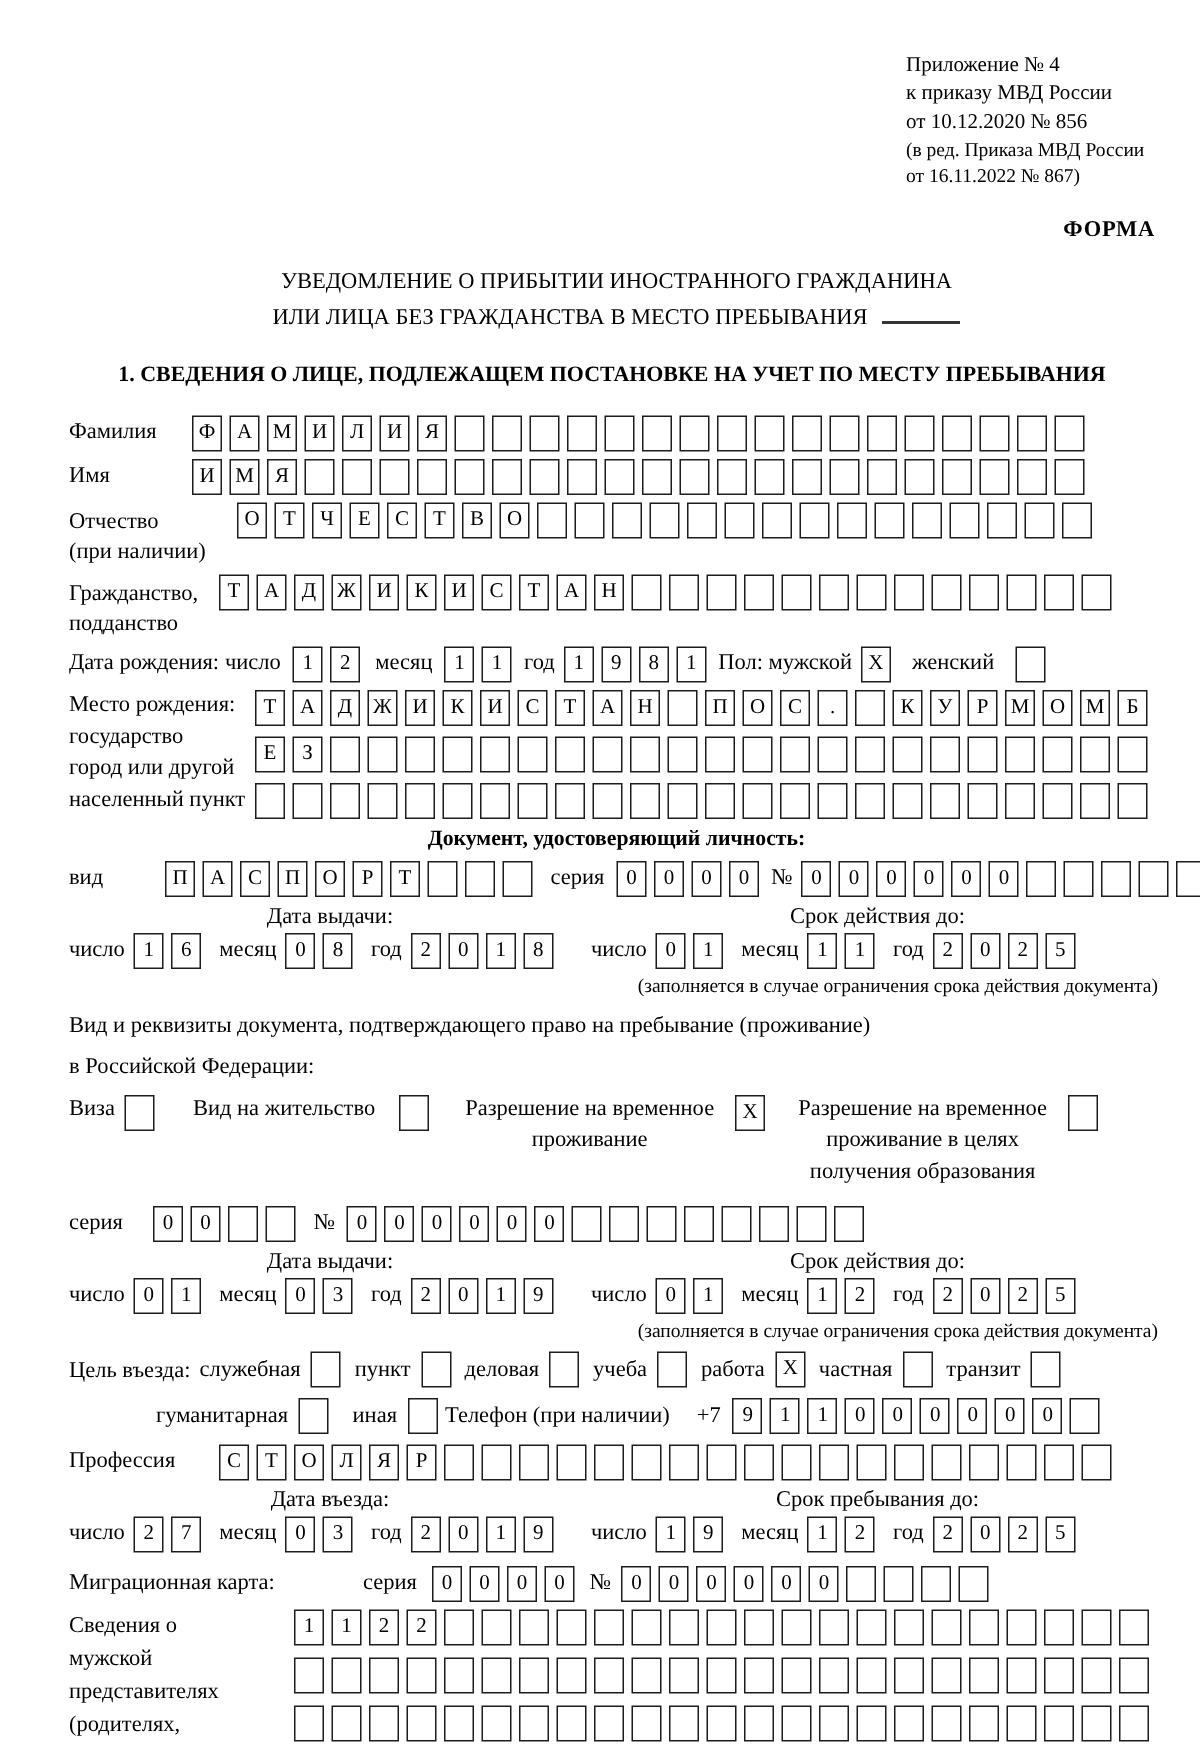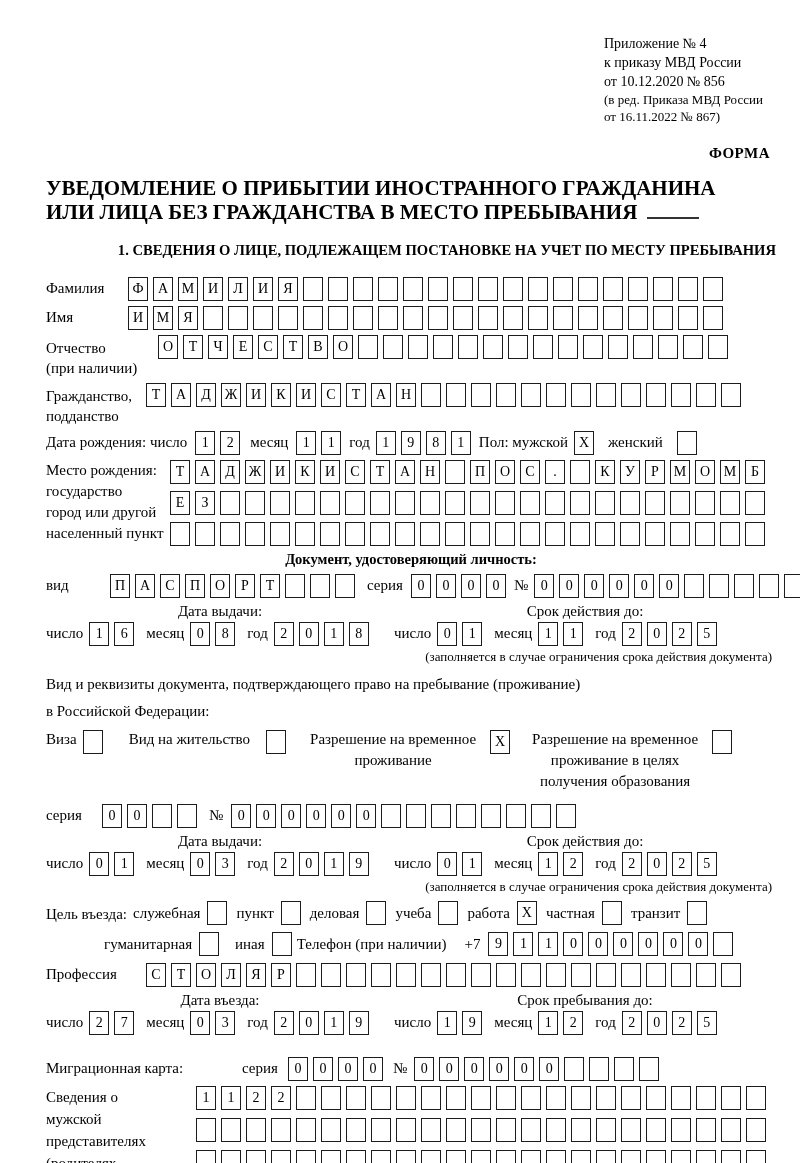--- a/index.html
+++ b/index.html
@@ -22,24 +22,24 @@
 
   .row { display:flex; align-items:flex-start; margin-bottom:5px; }
   .flabel { font-size:15px; padding-top:3px; flex:none; }
   .lbl { font-size:15px; padding-top:3px; flex:none; }
 
   
   .ref-block { margin-left:auto; width:172px; line-height:19px; font-size:14px; }
   .ref-block .small { font-size:13px; line-height:17px; }
   .forma { text-align:right; font-weight:bold; font-size:15px; margin:20px 6px 14px 0; letter-spacing:0.5px; }
 
-  .title { font-weight:bold; font-size:21px; line-height:24px; margin-bottom:18px; }
+  .title { text-align:center; font-weight:normal; font-size:15px; line-height:24px; margin-bottom:18px; }
   .blank-line { display:inline-block; width:52px; border-bottom:2px solid #333; height:14px; margin-left:10px; }
 
-  .section-heading { font-weight:bold; font-size:14.6px; margin:0 0 18px -6px; text-align:right; }
+  .section-heading { font-weight:bold; font-size:14.6px; margin:0 0 18px -6px; text-align:center; }
 
   .two-line div { line-height:20px; }
 
   
   .split { display:flex; align-items:flex-start; margin-bottom:5px; }
   .label-col { flex:none; line-height:21px; font-size:15px; }
   .rows-col { display:flex; flex-direction:column; gap:7px; }
 
   .doc-heading { text-align:center; font-weight:bold; font-size:14.5px; margin:4px 0 6px 0; }
 
@@ -663,21 +663,21 @@
         <span class="cellrow">
             <span class="cell">2</span>
             <span class="cell">0</span>
             <span class="cell">2</span>
             <span class="cell">5</span>
           </span>
       </div>
     </div>
   </div>
 
-  <div class="row" style="margin-top:22px;">
+  <div class="row" style="margin-top:9px;">
     <span class="flabel" style="width:196px;">Миграционная карта:</span>
     <span class="lbl" style="margin-right:10px;">серия</span>
     <span class="cellrow" style="margin-right:10px;">
         <span class="cell">0</span>
         <span class="cell">0</span>
         <span class="cell">0</span>
         <span class="cell">0</span>
       </span>
     <span class="lbl" style="margin-right:7px;">№</span>
     <span class="cellrow">

